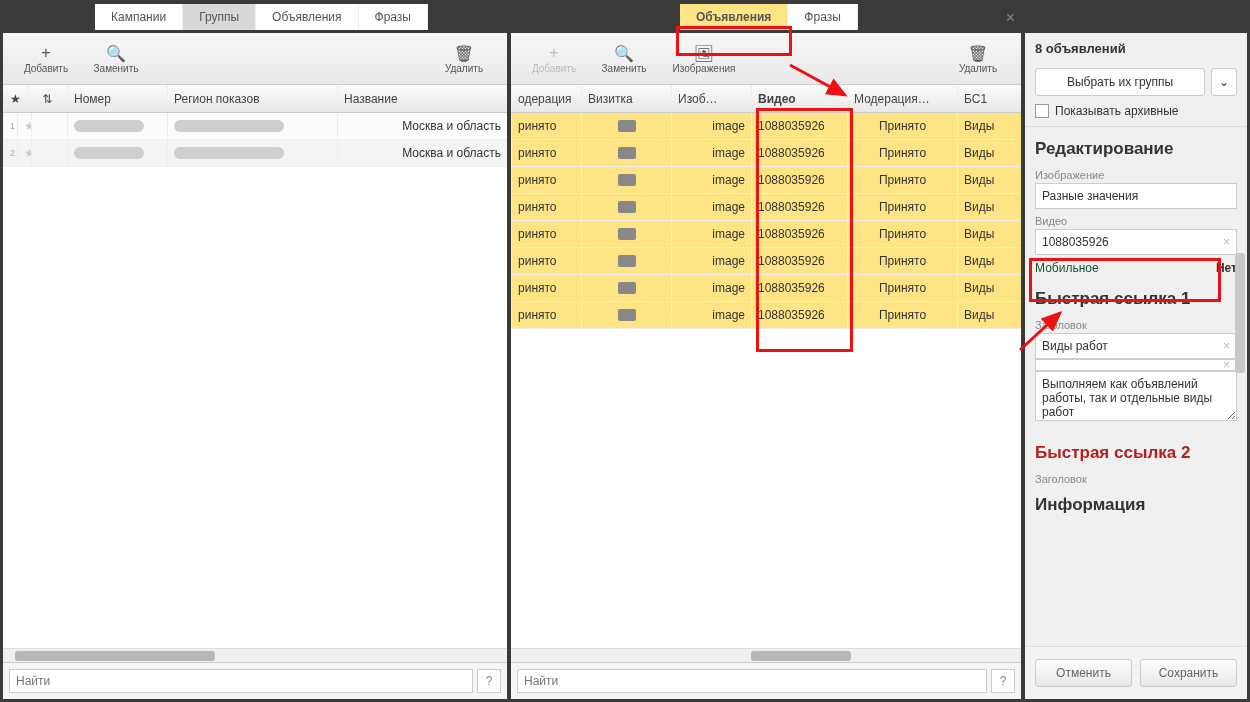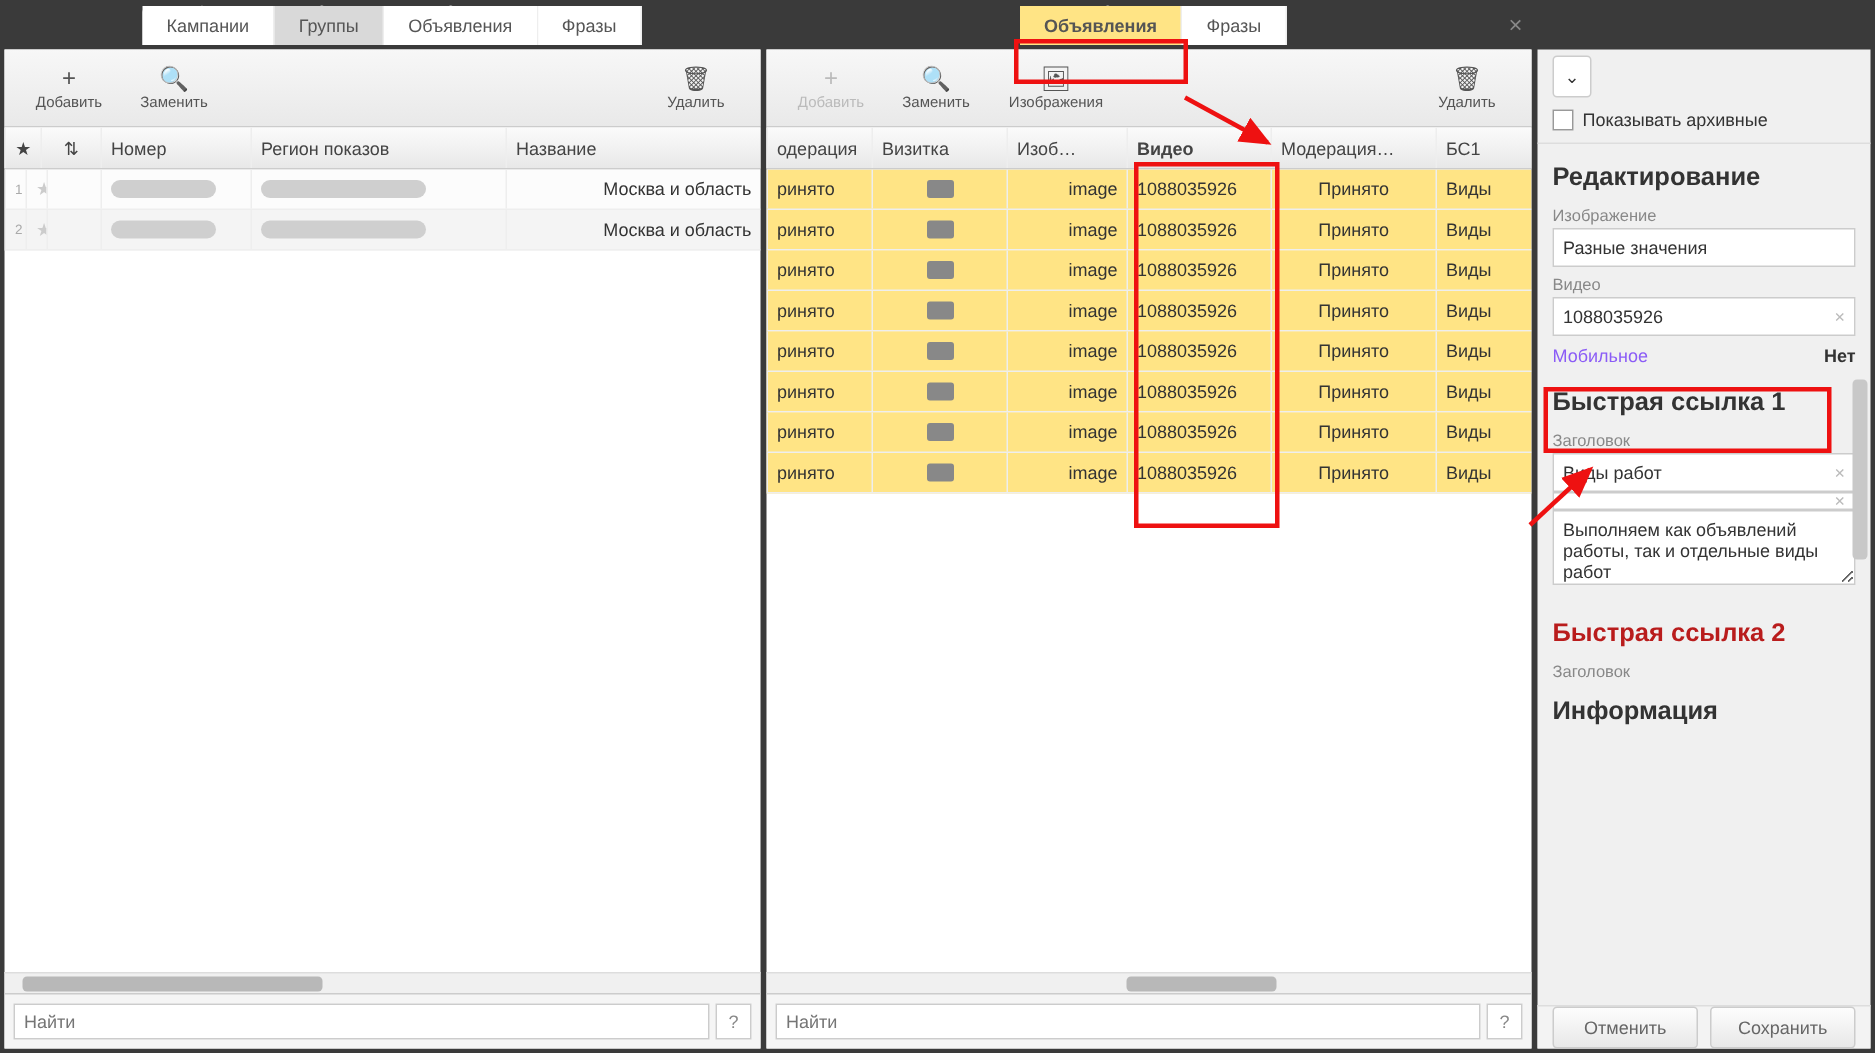--- a/index.html
+++ b/index.html
@@ -204,21 +204,21 @@
     margin: 0 10px; border: 1px solid #ccc; background: #fff;
     padding: 5px 6px; font-size: 12px; height: 50px; overflow: hidden;
     resize: both;
   }
   .kv-row { display: flex; justify-content: space-between; padding: 6px 10px; }
   .rp-scroll {
     position: absolute; right: 2px; top: 220px; width: 10px; height: 120px;
     background: #c8c8c8; border-radius: 3px;
   }
   .rp-footer {
-    display: flex; gap: 8px; padding: 0 10px; border-top: 1px solid #ddd;
+    display: flex; gap: 8px; padding: 12px 10px; border-top: 1px solid #ddd;
     background: #f3f3f3;
   }
   .btn {
     flex: 1; padding: 6px 4px; text-align: center; border: 1px solid #ccc;
     background: linear-gradient(#fdfdfd,#e8e8e8); border-radius: 3px;
     font-size: 12px; color: #666; cursor: pointer;
   }
 
   
   .anno {
@@ -425,21 +425,23 @@
       <div class="scroll-thumb" style="left:240px;width:100px"></div>
     </div>
     <div class="panel-footer">
       <input class="search-input" placeholder="Найти" style="">
       <div class="qmark">?</div>
     </div>
   </div>
 
   <div class="panel right">
     <div class="rp-body">
+      <div class="rp-title">8 объявлений</div>
       <div class="rp-row">
+        <div class="select-btn">Выбрать их группы</div>
         <div class="chev-btn">
             <span>⌄</span>
           </div>
       </div>
       <div class="rp-row">
         <div class="chk"></div>
         <span>Показывать архивные</span>
       </div>
       <div class="sep"></div>
       <div class="section-label">Редактирование</div>
@@ -449,21 +451,21 @@
         <span>Разные значения</span>
       </div>
 
       <div class="field-label">Видео</div>
       <div class="text-input">
         <span>1088035926</span>
         <span class="clear-x">×</span>
       </div>
 
       <div class="kv-row">
-        <span style="color:#8b5cf6">Мобильное</span>
+        <span style="color:#14532d">Мобильное</span>
         <span style="font-weight:bold">Нет</span>
       </div>
 
       <div class="section-label">Быстрая ссылка 1</div>
       <div class="field-label">Заголовок</div>
       <div class="text-input">
         <span>Виды работ</span>
         <span class="clear-x">×</span>
       </div>
       <div class="text-input">

